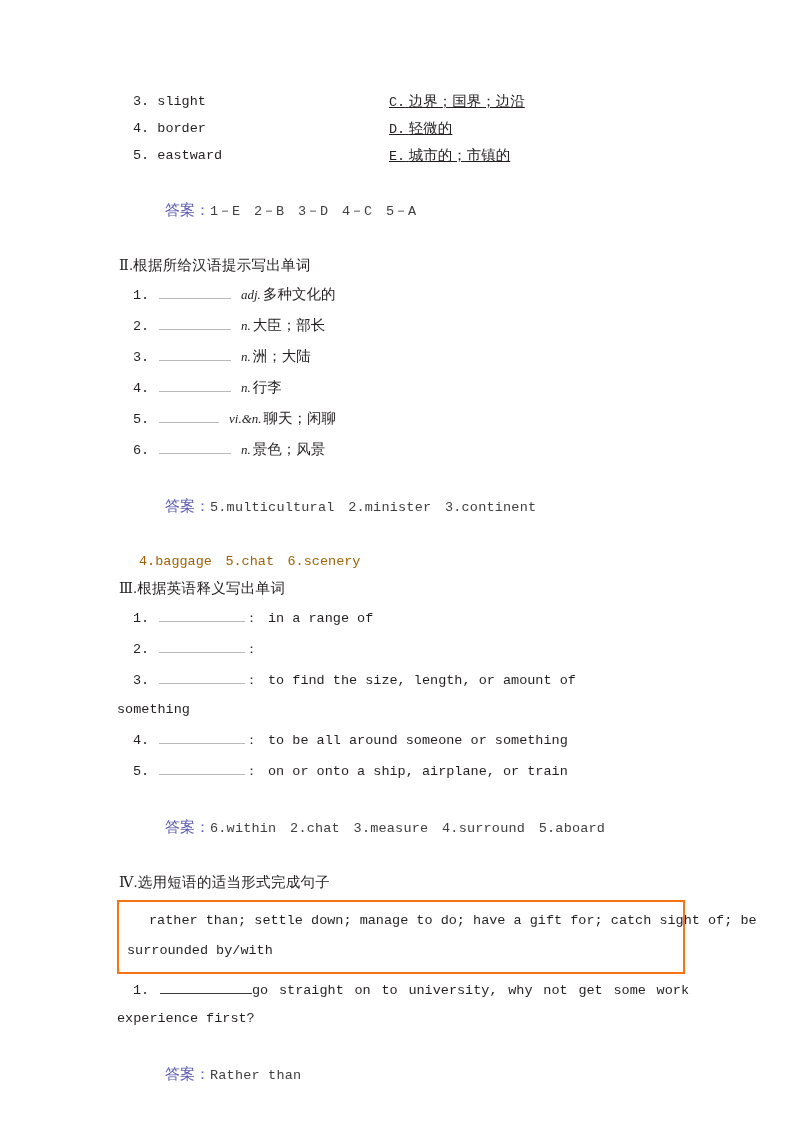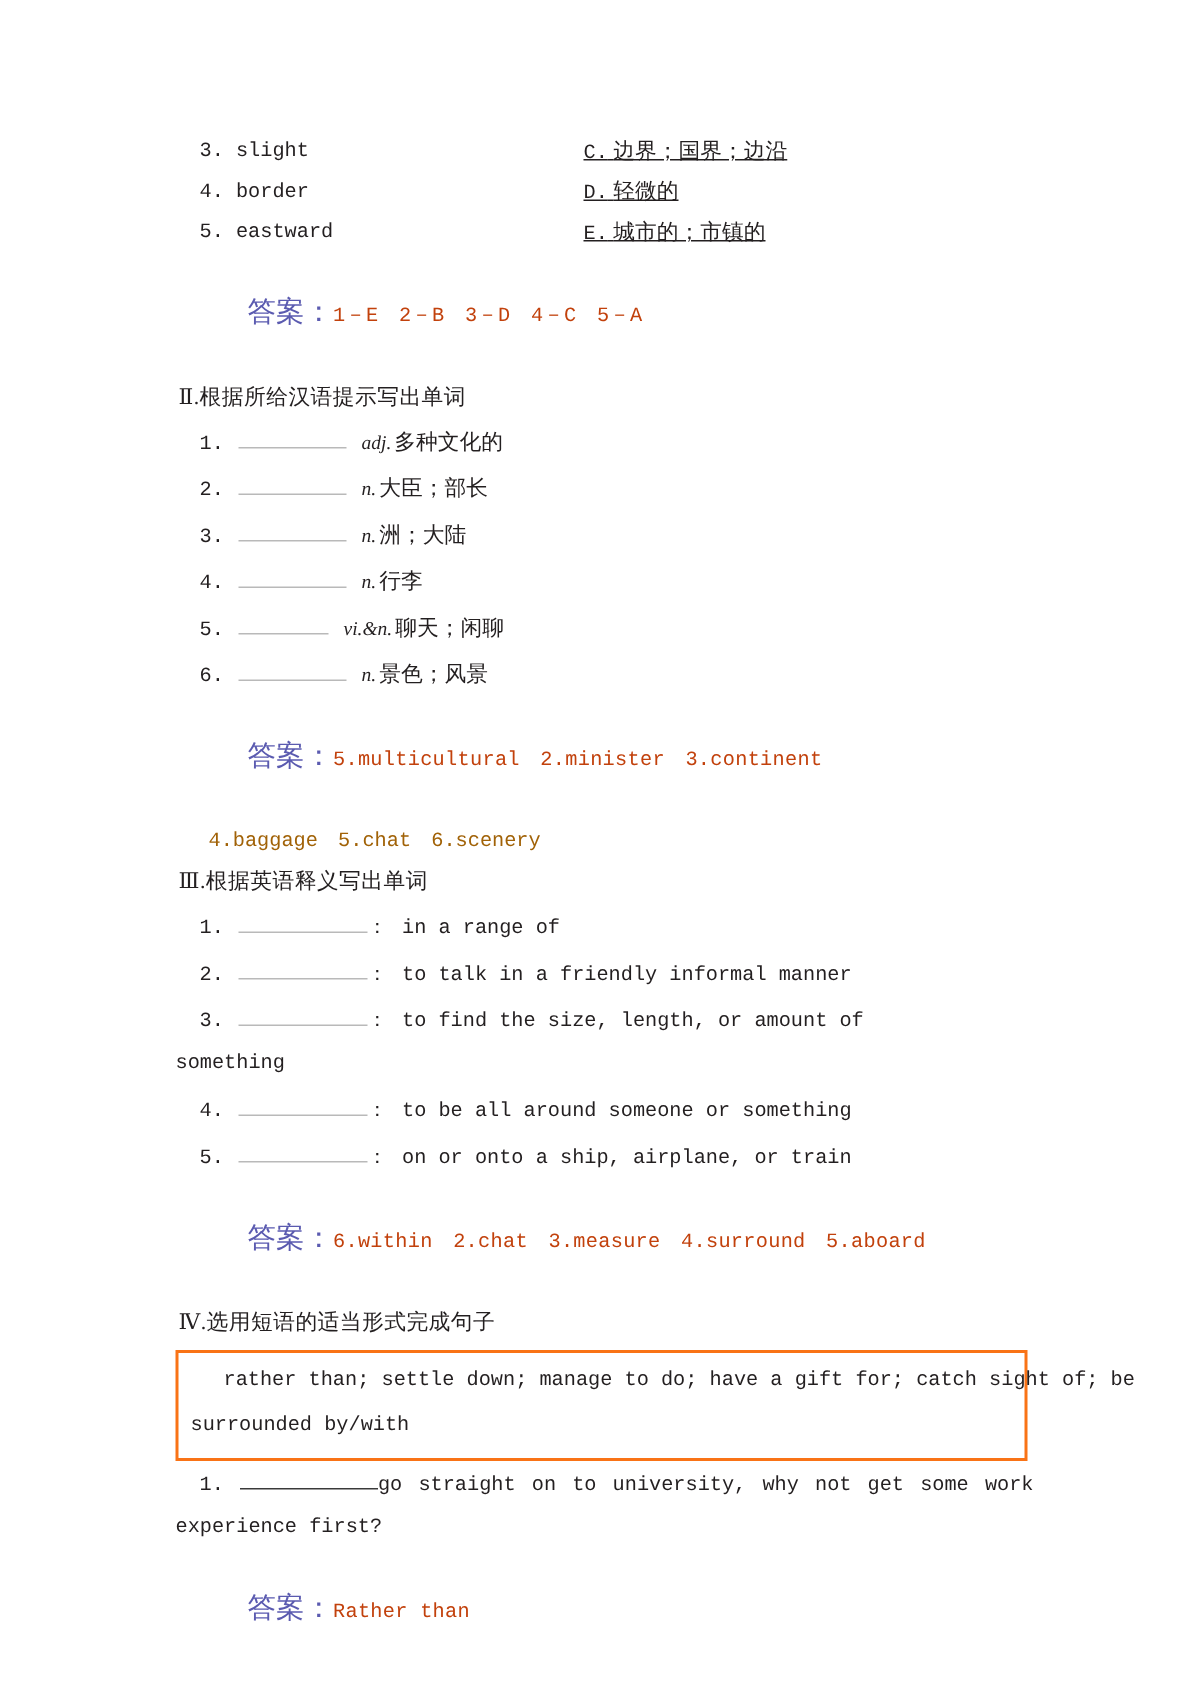--- a/index.html
+++ b/index.html
@@ -52,27 +52,27 @@
   }
 
   
   .ans {
     line-height: 27px;
     padding-left: 16px;
     white-space: pre;
   }
   .ans-label {
     font-family: Liberation Mono, monospace;
-    font-size: 19px;
+    font-size: 15px;
     color: #5b5bb0;
   }
   .ans-text {
     font-family: "Liberation Mono", "DejaVu Sans Mono", monospace;
     font-size: 13.5px;
-    color: #c2410c;
+    color: #404040;
     letter-spacing: 0.2px;
   }
   .ans-wrap2 {
     line-height: 27px;
     padding-left: 22px;
     font-family: "Liberation Mono", "DejaVu Sans Mono", monospace;
     font-size: 13.5px;
     color: #a16207;
     white-space: pre;
   }
@@ -304,21 +304,20 @@
         <span class="wnum">1.</span>
         <span class="blank b-86"></span>
         <span class="dcolon">：</span>
         <span>in a range of</span>
       </div>
 
       <div class="drow">
         <span class="wnum">2.</span>
         <span class="blank b-86"></span>
         <span class="dcolon">：</span>
-        <span>to talk in a friendly informal manner</span>
       </div>
 
       <div class="drow">
         <span class="wnum">3.</span>
         <span class="blank b-86"></span>
         <span class="dcolon">：</span>
         <span>to find the size, length, or amount of</span>
       </div>
 
       <div class="cont-line">something</div>

